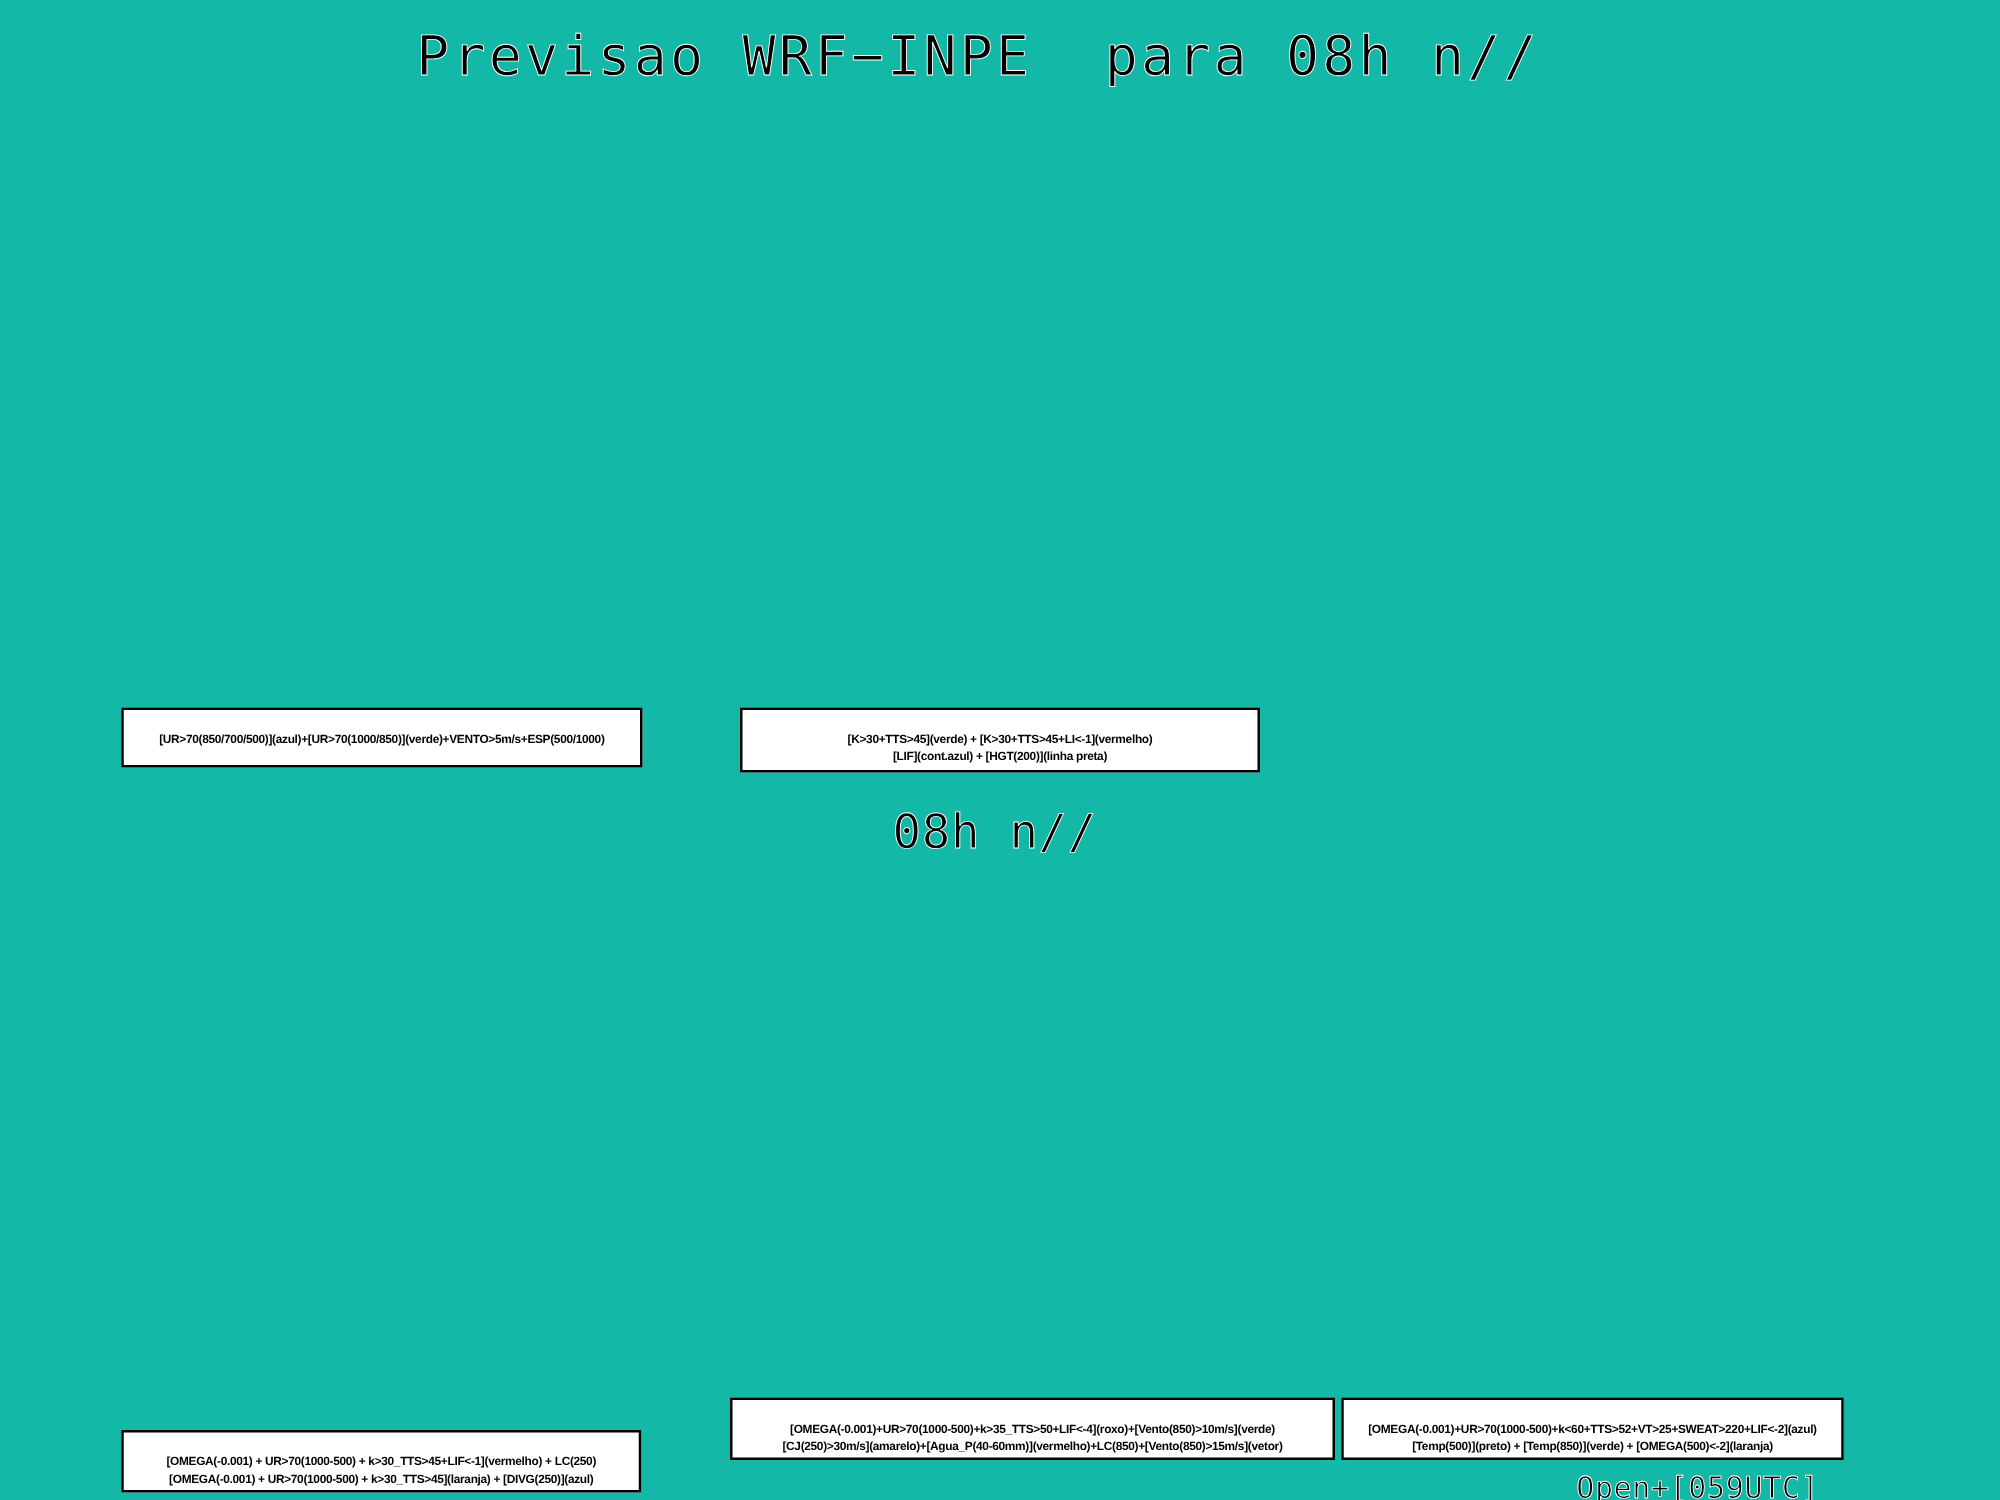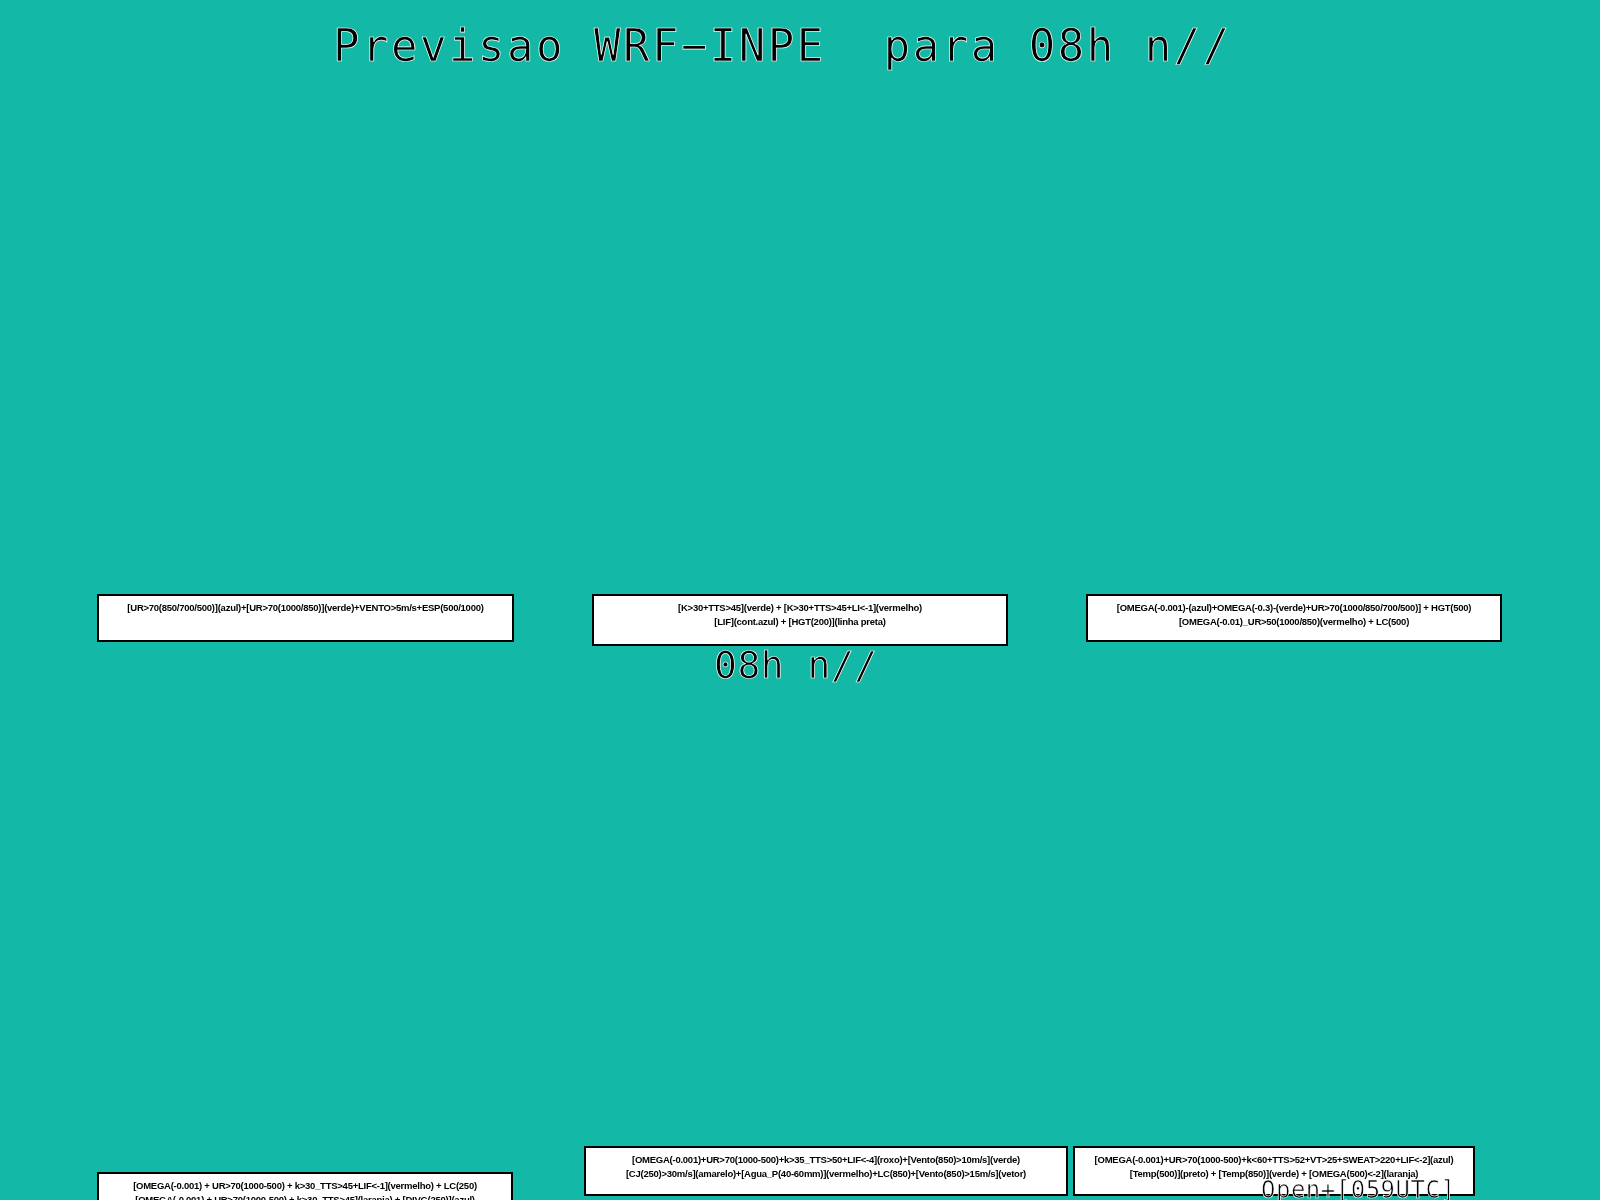--- a/index.html
+++ b/index.html
@@ -36,23 +36,22 @@
     left: 1261px;
     top: 1178px;
     font-size: 24px;
     letter-spacing: 0.5px;
   }
   .legend-box {
     position: absolute;
     box-sizing: border-box;
     border: 2px solid #000000;
     background: #ffffff;
-    padding-top: 5px;
+    padding-top: 17px;
     overflow: hidden;
-    margin-top: 28px;
   }
   .legend-line {
     text-align: center;
     font-family: "Liberation Sans", sans-serif;
     font-weight: bold;
     font-size: 9.5px;
     letter-spacing: -0.25px;
     line-height: 13.5px;
     white-space: nowrap;
     color: #000000;
@@ -78,24 +77,20 @@
   <div id="box-top-1" class="legend-box">
     <div class="legend-line"><span class="fit">[UR&gt;70(850/700/500)](azul)+[UR&gt;70(1000/850)](verde)+VENTO&gt;5m/s+ESP(500/1000)</span></div>
     <div class="legend-line"><span class="fit"></span></div>
   </div>
 
   <div id="box-top-2" class="legend-box">
     <div class="legend-line"><span class="fit">[K&gt;30+TTS&gt;45](verde) + [K&gt;30+TTS&gt;45+LI&lt;-1](vermelho)</span></div>
     <div class="legend-line"><span class="fit">[LIF](cont.azul) + [HGT(200)](linha preta)</span></div>
   </div>
 
-  <div id="box-top-3" class="legend-box">
-    <div class="legend-line"><span class="fit">[OMEGA(-0.001)-(azul)+OMEGA(-0.3)-(verde)+UR&gt;70(1000/850/700/500)] + HGT(500)</span></div>
-    <div class="legend-line"><span class="fit">[OMEGA(-0.01)_UR&gt;50(1000/850)(vermelho) + LC(500)</span></div>
-  </div>
 
   <div id="center-label" class="plot-text">08h n//</div>
 
   <div id="box-bot-1" class="legend-box">
     <div class="legend-line"><span class="fit">[OMEGA(-0.001) + UR&gt;70(1000-500) + k&gt;30_TTS&gt;45+LIF&lt;-1](vermelho) + LC(250)</span></div>
     <div class="legend-line"><span class="fit">[OMEGA(-0.001) + UR&gt;70(1000-500) + k&gt;30_TTS&gt;45](laranja) + [DIVG(250)](azul)</span></div>
   </div>
 
   <div id="box-bot-2" class="legend-box">
     <div class="legend-line"><span class="fit">[OMEGA(-0.001)+UR&gt;70(1000-500)+k&gt;35_TTS&gt;50+LIF&lt;-4](roxo)+[Vento(850)&gt;10m/s](verde)</span></div>

